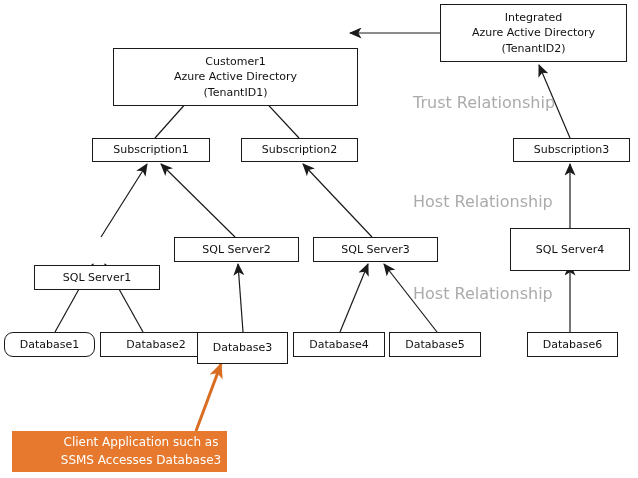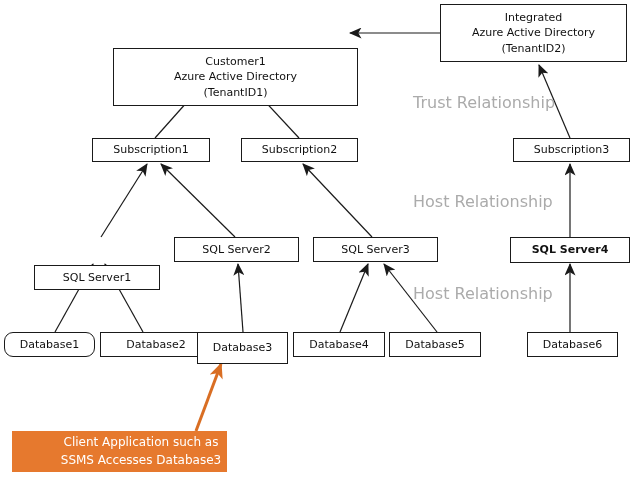--- a/index.html
+++ b/index.html
@@ -72,21 +72,21 @@
 Azure Active Directory
 (TenantID2)</div>
 
   <div class="node" style="left:92px;top:138px;width:118px;height:24px;">Subscription1</div>
   <div class="node" style="left:241px;top:138px;width:117px;height:24px;">Subscription2</div>
   <div class="node" style="left:513px;top:138px;width:117px;height:24px;">Subscription3</div>
 
   <div class="node" style="left:34px;top:237px;width:126px;height:25px;margin-top:28px;">SQL Server1</div>
   <div class="node" style="left:174px;top:237px;width:125px;height:25px;">SQL Server2</div>
   <div class="node" style="left:313px;top:237px;width:125px;height:25px;">SQL Server3</div>
-  <div class="node" style="left:510px;top:237px;width:120px;height:26px;font-weight:bold;">SQL Server4</div>
+  <div class="node" style="left:510px;top:228px;width:120px;height:43px;">SQL Server4</div>
 
   <div class="node" style="left:4px;top:332px;width:91px;height:25px;border-radius:9px;">Database1</div>
   <div class="node" style="left:100px;top:332px;width:112px;height:25px;">Database2</div>
   <div class="node" style="left:197px;top:332px;width:91px;height:32px;">Database3</div>
   <div class="node" style="left:293px;top:332px;width:92px;height:25px;">Database4</div>
   <div class="node" style="left:389px;top:332px;width:92px;height:25px;">Database5</div>
   <div class="node" style="left:527px;top:332px;width:91px;height:25px;">Database6</div>
 
   <div class="rel-label" style="left:413px;top:93px;">Trust Relationship</div>
   <div class="rel-label" style="left:413px;top:192px;">Host Relationship</div>

